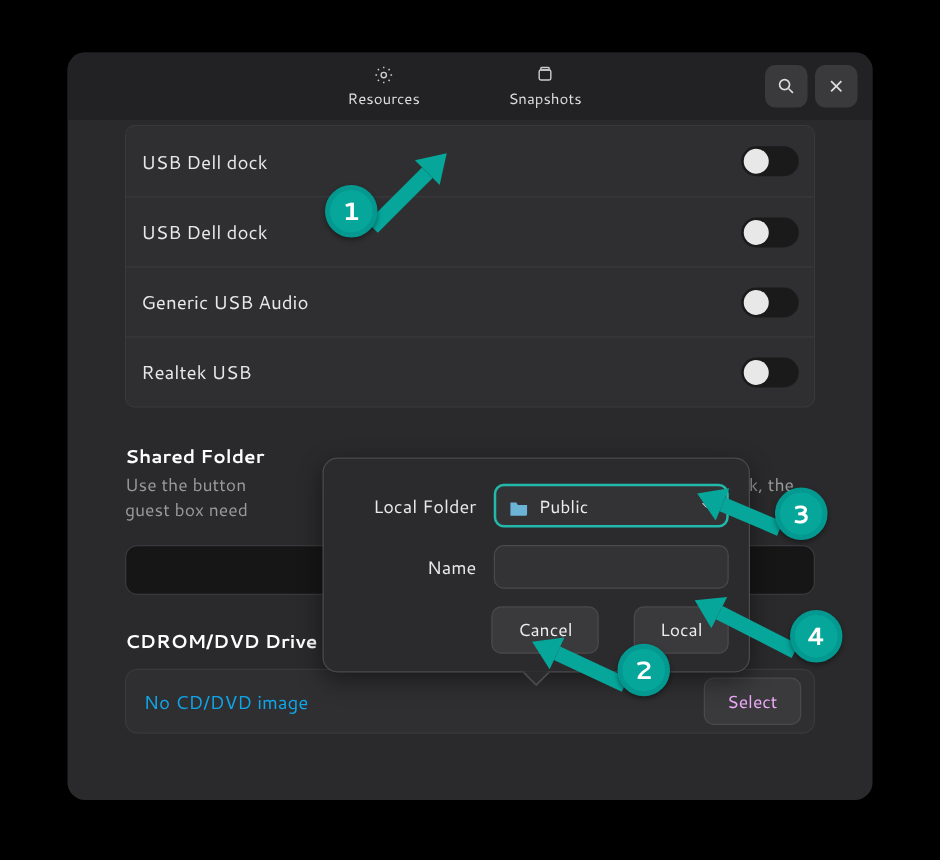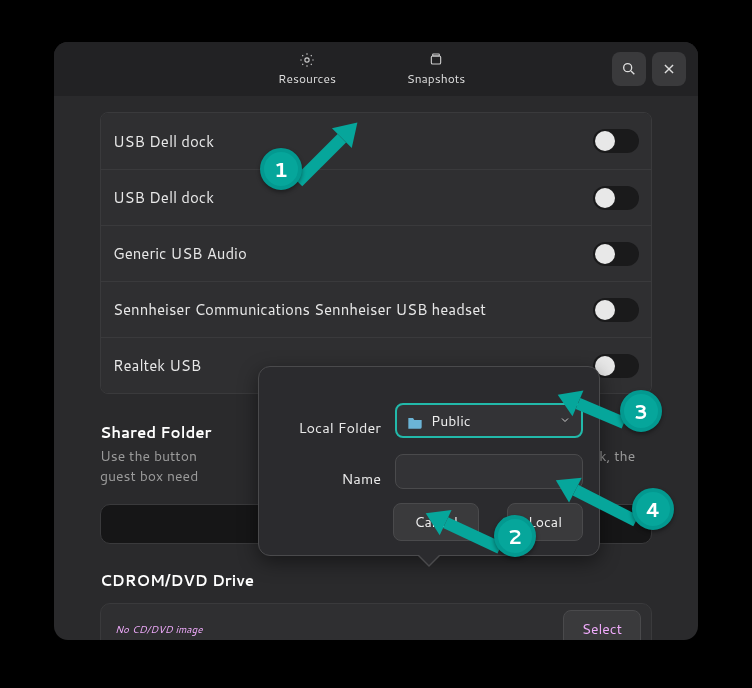--- a/index.html
+++ b/index.html
@@ -24,38 +24,38 @@
     .hbtn { position:absolute; top:10px; width:34px; height:34px;
       background:#3a3a3c; border-radius:8px; display:flex; align-items:center; justify-content:center; cursor:pointer; }
     .hbtn.search{ right:52px; }
     .hbtn.close { right:12px; background:#3a3a3c; }
     .hbtn svg { stroke:#ddd; fill:none; }
     
     .content { position:absolute; top:54px; left:0; right:0; bottom:0; padding:0 46px 24px 46px; overflow:hidden; }
     .devrow { height:56px; border-top:1px solid #3a3a3c; display:flex; align-items:center; justify-content:space-between; padding:0 12px; background:#2f2f31; }
     .devrow:first-child { border-top:none; }
     .devrow span.name { color:#e8e8e8; font-size:15px; }
-    .devlist { border:1px solid #3a3a3c; border-radius:8px; overflow:hidden; margin-top:16px;text-align:center; }
+    .devlist { border:1px solid #3a3a3c; border-radius:8px; overflow:hidden; margin-top:4px;text-align:center; }
     .tog { position:relative; width:46px; height:24px; background:#1a1a1b; border-radius:12px; cursor:pointer; }
     .tog .knob{ position:absolute; left:2px; top:2px; width:20px; height:20px; border-radius:50%; background:#e8e8e8; }
     .sect-title { color:#fff; font-weight:600; font-size:15px; margin-top:28px; }
     .sect-desc  { color:#9a9a9a; font-size:14px; margin-top:4px; line-height:1.4; }
     .addbar { margin-top:18px; height:40px; border:1px solid #3a3a3c; border-radius:10px; background:#161617; display:flex; align-items:center; justify-content:center; cursor:pointer; }
     .addbar .plus { color:#d0d0d0; font-size:18px; }
     .cdrow { margin-top:12px; height:52px; border:1px solid #3a3a3c; border-radius:10px; background:#2f2f31; display:flex; align-items:center; justify-content:space-between; padding:0 10px 0 14px; }
-    .cdrow span { color:#f0abfc; font-size:10px;font-style:italic; }
+    .cdrow span { color:#0ea5e9; font-size:15px; }
     .selbtn { padding:8px 18px; border-radius:8px; background:#3a3a3c; border:1px solid #4a4a4c; color:#f0abfc; font-size:14px; cursor:pointer; }
     
     .pop {
       position:absolute; left:204px; top:324px; width:342px;
       background:#2b2b2e; border:1px solid #4a4a4c; border-radius:12px;
       padding:20px 16px 14px 16px; z-index:10;
       box-shadow:0 6px 20px rgba(0,0,0,.45);
     }
-    .pop .row { display:flex; align-items:flex-end; margin-bottom:14px;margin-top:16px; }
+    .pop .row { display:flex; align-items:center; margin-bottom:14px; }
     .pop .lbl { width:120px; text-align:right; color:#e8e8e8; font-size:14.5px; padding-right:14px; }
     .pop .sel { flex:1; height:35px; border:2px solid #22b9aa; border-radius:8px; background:#333336; color:#eee; font-size:14px; display:flex; align-items:center; padding:0 10px; position:relative; cursor:pointer; }
     .pop .sel .fico { width:16px; height:14px; margin-right:8px; }
     .pop .sel .chev { position:absolute; right:10px; color:#ccc; }
     .pop .inp { flex:1; height:35px; border:1px solid #4a4a4c; border-radius:8px; background:#333336; color:#eee; font-size:14px; padding:0 10px; }
     .pop .actions { display:flex; justify-content:flex-end; gap:28px; margin-top:4px; }
     .pop button { padding:8px 20px; border-radius:8px; border:1px solid #4a4a4c; background:#3a3a3c; color:#eee; font-size:14px; cursor:pointer; }
     .pop .point { position:absolute; left:50%; bottom:-10px; transform:translateX(-50%); width:0; height:0;
       border-left:10px solid transparent; border-right:10px solid transparent; border-top:10px solid #2b2b2e; }
     .pop .pointb { position:absolute; left:50%; bottom:-12px; transform:translateX(-50%); width:0; height:0;
@@ -121,26 +121,20 @@
             <div class="knob"></div>
           </div>
       </div>
       <div class="devrow">
         <span class="name">Generic USB Audio</span>
         <div class="tog">
             <div class="knob"></div>
           </div>
       </div>
       <div class="devrow">
-        <span class="name">Sennheiser Communications Sennheiser USB headset</span>
-        <div class="tog">
-            <div class="knob"></div>
-          </div>
-      </div>
-      <div class="devrow">
         <span class="name">Realtek USB</span>
         <div class="tog">
             <div class="knob"></div>
           </div>
       </div>
     </div>
 
     <div class="sect-title">Shared Folder</div>
     <div class="sect-desc">
       <span>Use the button</span>

